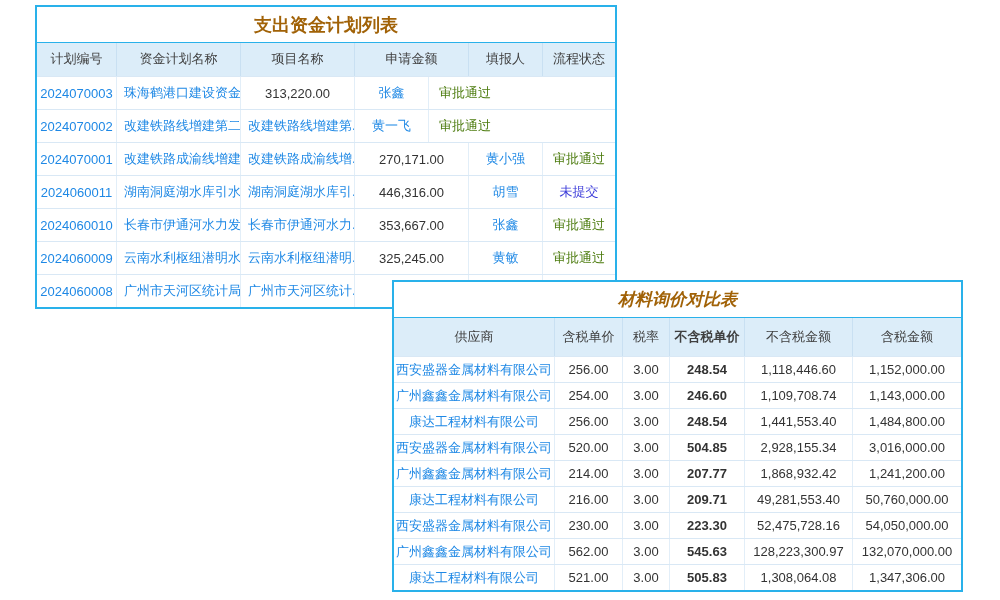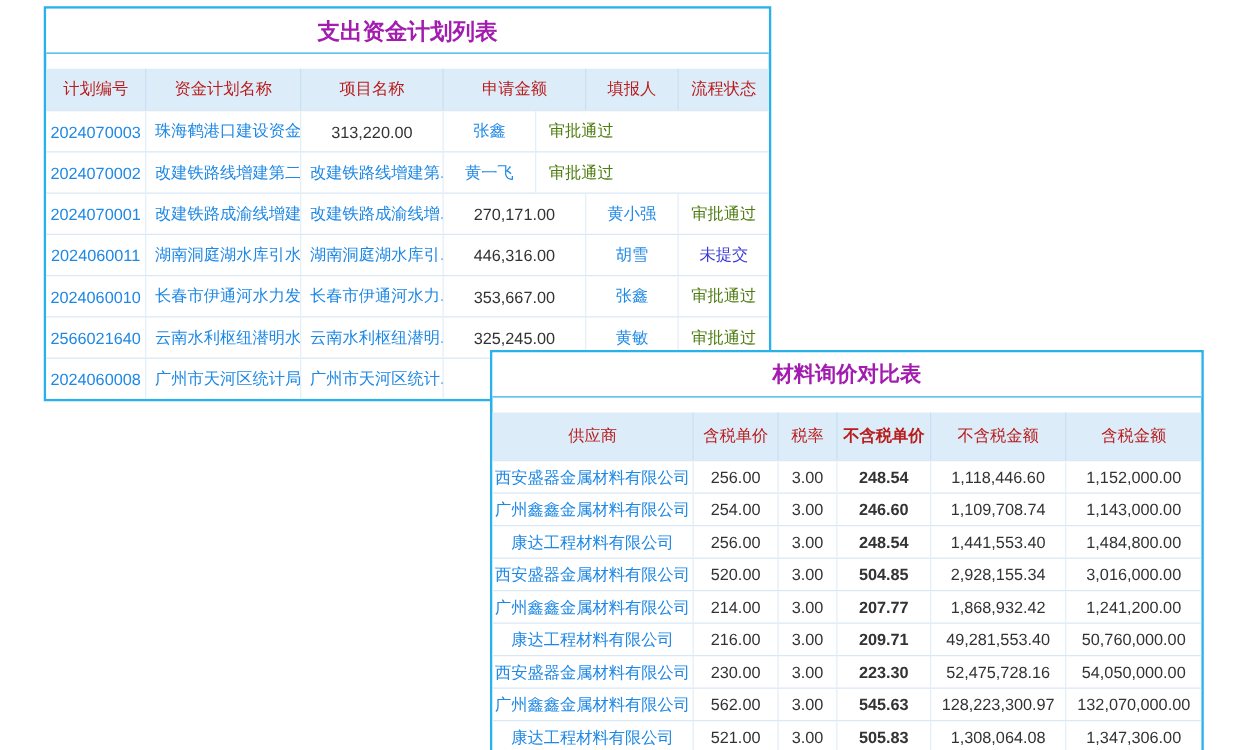--- a/index.html
+++ b/index.html
@@ -9,26 +9,26 @@
     font-family:"Liberation Sans", sans-serif; overflow:hidden;
   }
   .card {
     position:absolute; background:#ffffff;
     border:2px solid #29b1ea;
   }
   .card-a { left:35px; top:5px; width:582px; }
   .card-b { left:392px; top:280px; width:571px; }
   .card-title {
     height:36px; line-height:36px; text-align:center;
-    font-weight:bold; color:#a21caf;
+    font-weight:bold; color:#a16207;
     border-bottom:1px solid #29b1ea; background:#ffffff;
   }
   .card-a .card-title { font-size:18px; }
-  .card-b .card-title { font-size:17px; }
-  .thead { display:flex; background:#dcedf9; color:#b91c1c;margin-top:12px; }
+  .card-b .card-title { font-size:17px;font-style:italic; }
+  .thead { display:flex; background:#dcedf9; color:#404040; }
   .card-a .thead { height:33px; }
   .card-b .thead { height:38px; }
   .th {
     display:flex; align-items:center; justify-content:center;
     text-align:center; font-size:13px; line-height:1.15;
     border-right:1px solid #c9e0f2; padding:0 4px; white-space:normal;
   }
   .th:last-child { border-right:none; }
   .tr { display:flex; border-top:1px solid #d9e8f5; background:#ffffff; }
   .card-a .tr { height:33px; }
@@ -107,21 +107,21 @@
     </div>
     <div class="tr">
       <div class="td c1 link">2024060010</div>
       <div class="td c2 link left">长春市伊通河水力发...</div>
       <div class="td c3 link left">长春市伊通河水力...</div>
       <div class="td c4">353,667.00</div>
       <div class="td c5 link">张鑫</div>
       <div class="td c6 status-approved">审批通过</div>
     </div>
     <div class="tr">
-      <div class="td c1 link">2566021640</div>
+      <div class="td c1 link">2024060009</div>
       <div class="td c2 link left">云南水利枢纽潜明水...</div>
       <div class="td c3 link left">云南水利枢纽潜明...</div>
       <div class="td c4">325,245.00</div>
       <div class="td c5 link">黄敏</div>
       <div class="td c6 status-approved">审批通过</div>
     </div>
     <div class="tr">
       <div class="td c1 link">2024060008</div>
       <div class="td c2 link left">广州市天河区统计局...</div>
       <div class="td c3 link left">广州市天河区统计...</div>

